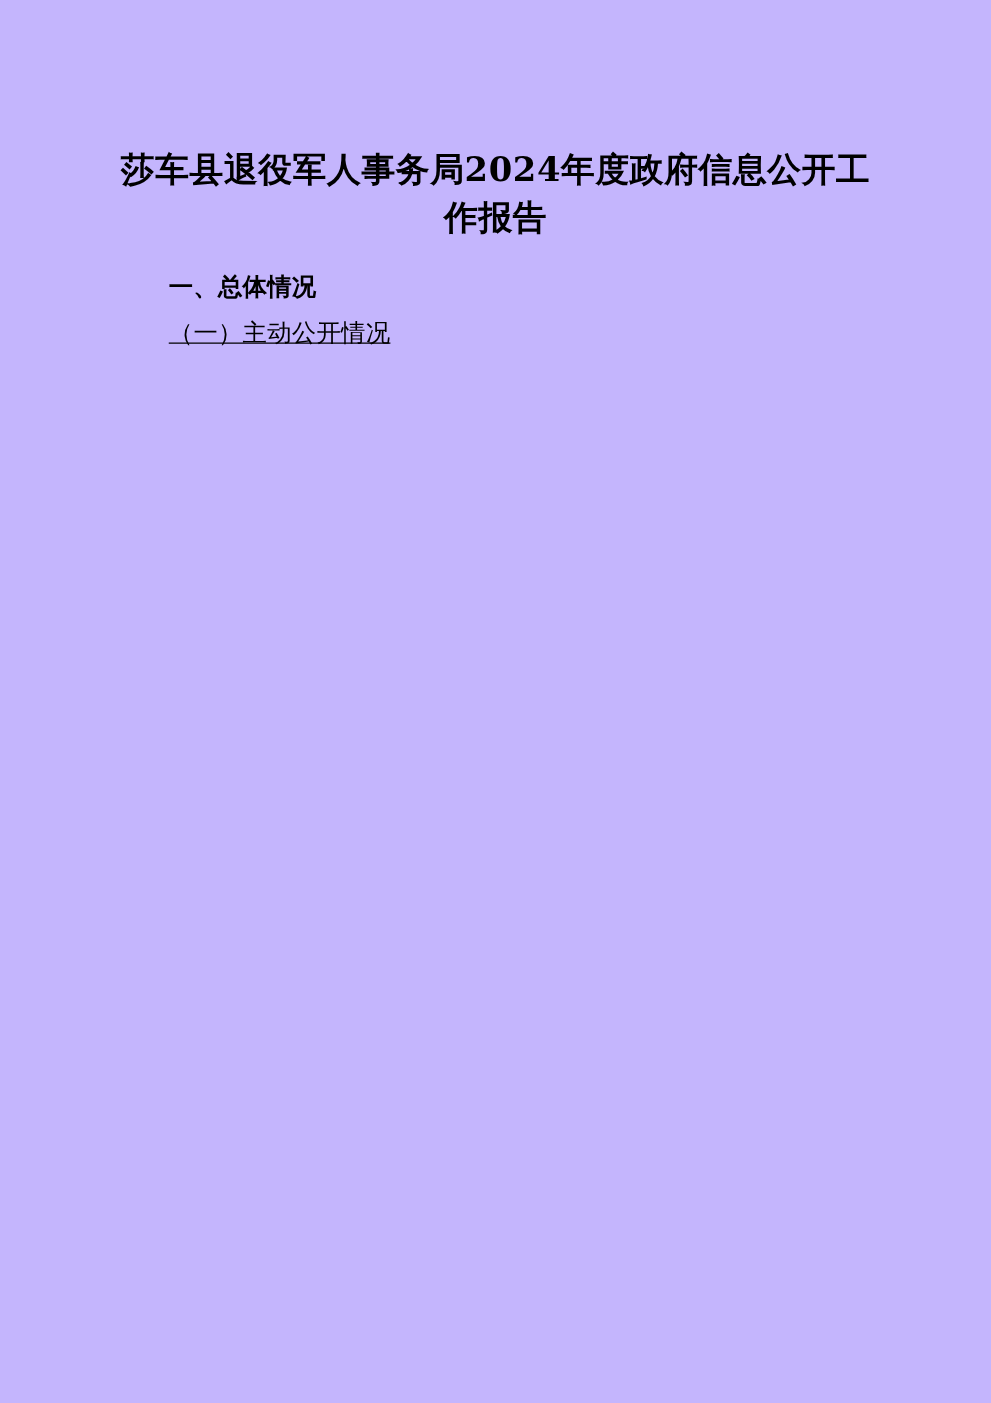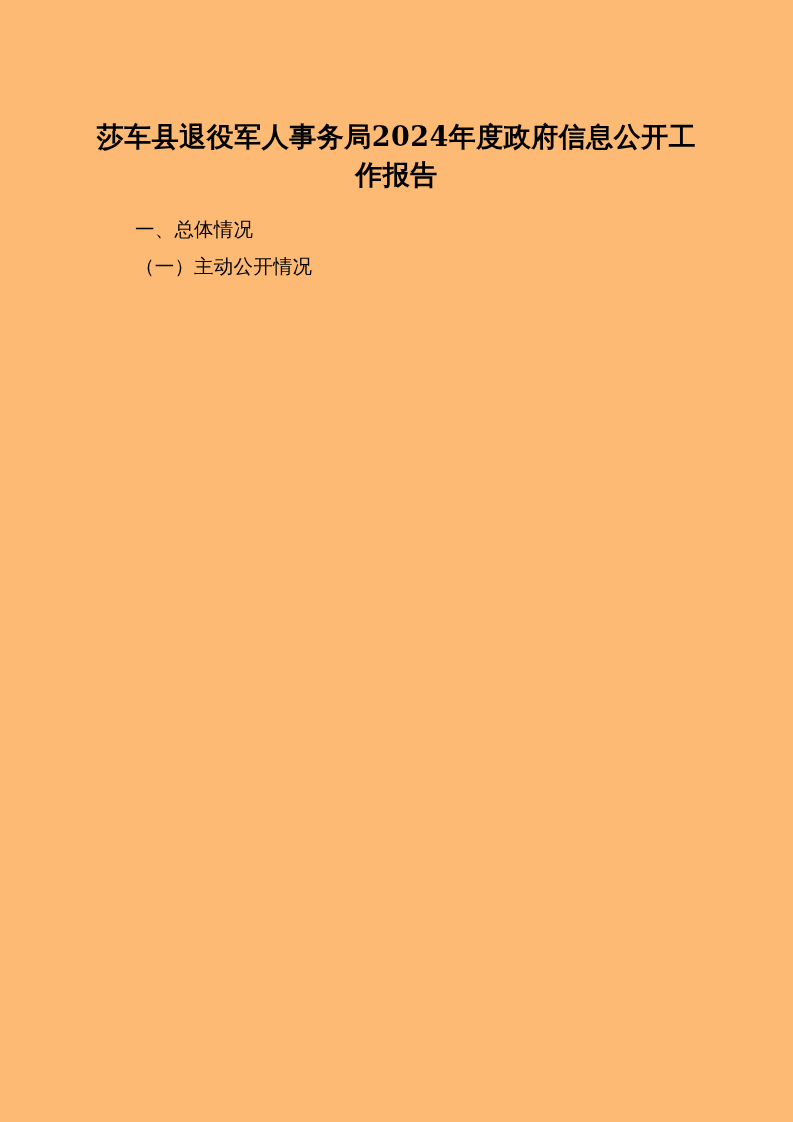--- a/index.html
+++ b/index.html
@@ -13,21 +13,21 @@
     font-family: "DejaVu Serif", "Liberation Serif", serif;
     color: #000000;
     overflow: hidden;
   }
   .page {
     position: relative;
     width: 793px;
     height: 1122px;
     box-sizing: border-box;
     padding: 118px 96px 60px 96px;
-    background: #fdba74;
+    background: #c4b5fd;
   }
   .doc-title {
     font-size: 27px;
     font-weight: bold;
     line-height: 1.42;
     text-align: center;
     letter-spacing: 0.5px;
     margin: 0 0 18px 0;
     font-family: "DejaVu Serif", "Liberation Serif", serif;
   }
@@ -41,29 +41,30 @@
     text-align: justify;
     text-justify: inter-ideograph;
     text-indent: 2em;
     letter-spacing: 0.2px;
   }
   p.heading1 {
     font-size: 19.5px;
     line-height: 1.72;
     margin: 4px 0 2px 0;
     text-indent: 2em;
-    font-weight: normal;
+    font-weight: bold;
     letter-spacing: 0.2px;
   }
   p.heading2 {
     font-size: 19.5px;
     line-height: 1.72;
     margin: 4px 0 2px 0;
     text-indent: 2em;
     letter-spacing: 0.2px;
+    text-decoration: underline;
   }
 </style>
 </head>
 <body>
 
 <div class="page">
 
   <h1 class="doc-title">莎车县退役军人事务局2024年度政府信息公开工作报告</h1>
 
   <div class="body-block">

